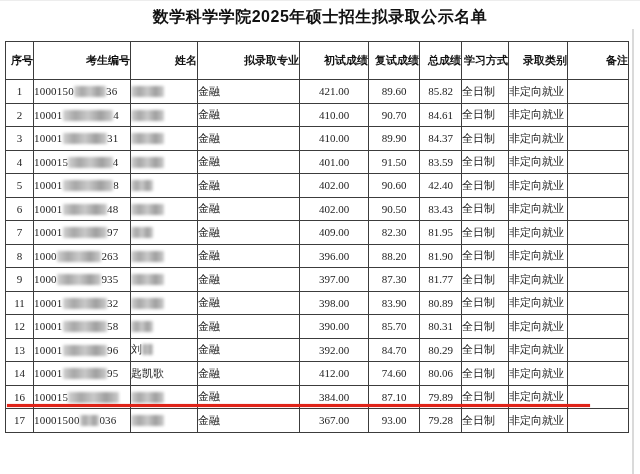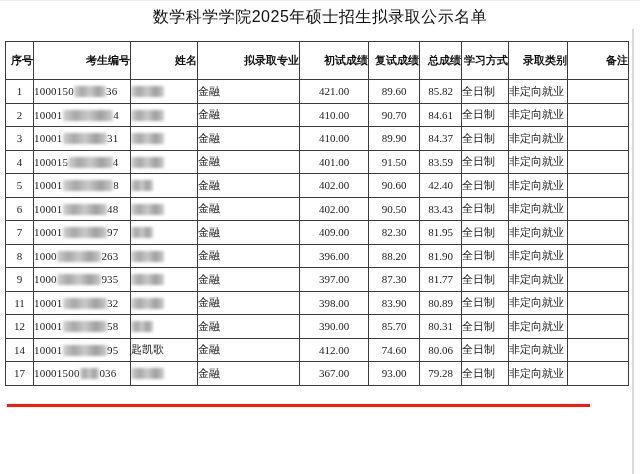--- a/index.html
+++ b/index.html
@@ -5,21 +5,21 @@
   html,body{margin:0;padding:0;}
   body{
     width:640px;height:474px;position:relative;overflow:hidden;
     background:#ffffff;
     font-family:"Liberation Serif","DejaVu Serif",serif;
     color:#222;
     border-top:1px solid #ededed;
   }
   .page-title{
     position:absolute;top:6px;left:0;width:640px;
-    text-align:center;font-weight:normal;font-size:16px;color:#111;
+    text-align:center;font-weight:bold;font-size:16px;color:#111;
     font-family:"Liberation Sans","DejaVu Sans",sans-serif;
     letter-spacing:0.5px;
   }
   table.adm{
     position:absolute;left:5px;top:40px;width:623px;
     border-collapse:collapse;table-layout:fixed;
   }
   table.adm th, table.adm td{
     border:1px solid #3c3c3c;
     overflow:hidden;white-space:nowrap;
@@ -269,39 +269,71 @@
     </td>
     <td class="c-major">金融</td>
     <td class="c-score">390.00</td>
     <td class="c-score">85.70</td>
     <td class="c-score">80.31</td>
     <td class="c-mode">全日制</td>
     <td class="c-cat">非定向就业</td>
     <td class="c-remark"></td>
   </tr>
 
+  <tr>
+    <td class="c-num">13</td>
+    <td class="c-id">
+      <span>10001</span><span class="blur-chip" style="width: 44.6px;"></span><span>96</span>
+    </td>
+    <td class="c-name">
+      <span>刘</span><span class="blur-chip" style="width: 11px;"></span>
+    </td>
+    <td class="c-major">金融</td>
+    <td class="c-score">392.00</td>
+    <td class="c-score">84.70</td>
+    <td class="c-score">80.29</td>
+    <td class="c-mode">全日制</td>
+    <td class="c-cat">非定向就业</td>
+    <td class="c-remark"></td>
+  </tr>
 
   <tr>
     <td class="c-num">14</td>
     <td class="c-id">
       <span>10001</span><span class="blur-chip" style="width: 44.6px;"></span><span>95</span>
     </td>
     <td class="c-name">
       <span>匙凯歌</span>
     </td>
     <td class="c-major">金融</td>
     <td class="c-score">412.00</td>
     <td class="c-score">74.60</td>
     <td class="c-score">80.06</td>
     <td class="c-mode">全日制</td>
     <td class="c-cat">非定向就业</td>
     <td class="c-remark"></td>
   </tr>
 
 
+  <tr>
+    <td class="c-num">16</td>
+    <td class="c-id">
+      <span>100015</span><span class="blur-chip" style="width: 50.8px;"></span><span></span>
+    </td>
+    <td class="c-name">
+      <span></span><span class="blur-chip" style="width: 33px;"></span>
+    </td>
+    <td class="c-major">金融</td>
+    <td class="c-score">384.00</td>
+    <td class="c-score">87.10</td>
+    <td class="c-score">79.89</td>
+    <td class="c-mode">全日制</td>
+    <td class="c-cat">非定向就业</td>
+    <td class="c-remark"></td>
+  </tr>
 
   <tr>
     <td class="c-num">17</td>
     <td class="c-id">
       <span>10001500</span><span class="blur-chip" style="width: 19.8px;"></span><span>036</span>
     </td>
     <td class="c-name">
       <span></span><span class="blur-chip" style="width: 33px;"></span>
     </td>
     <td class="c-major">金融</td>

